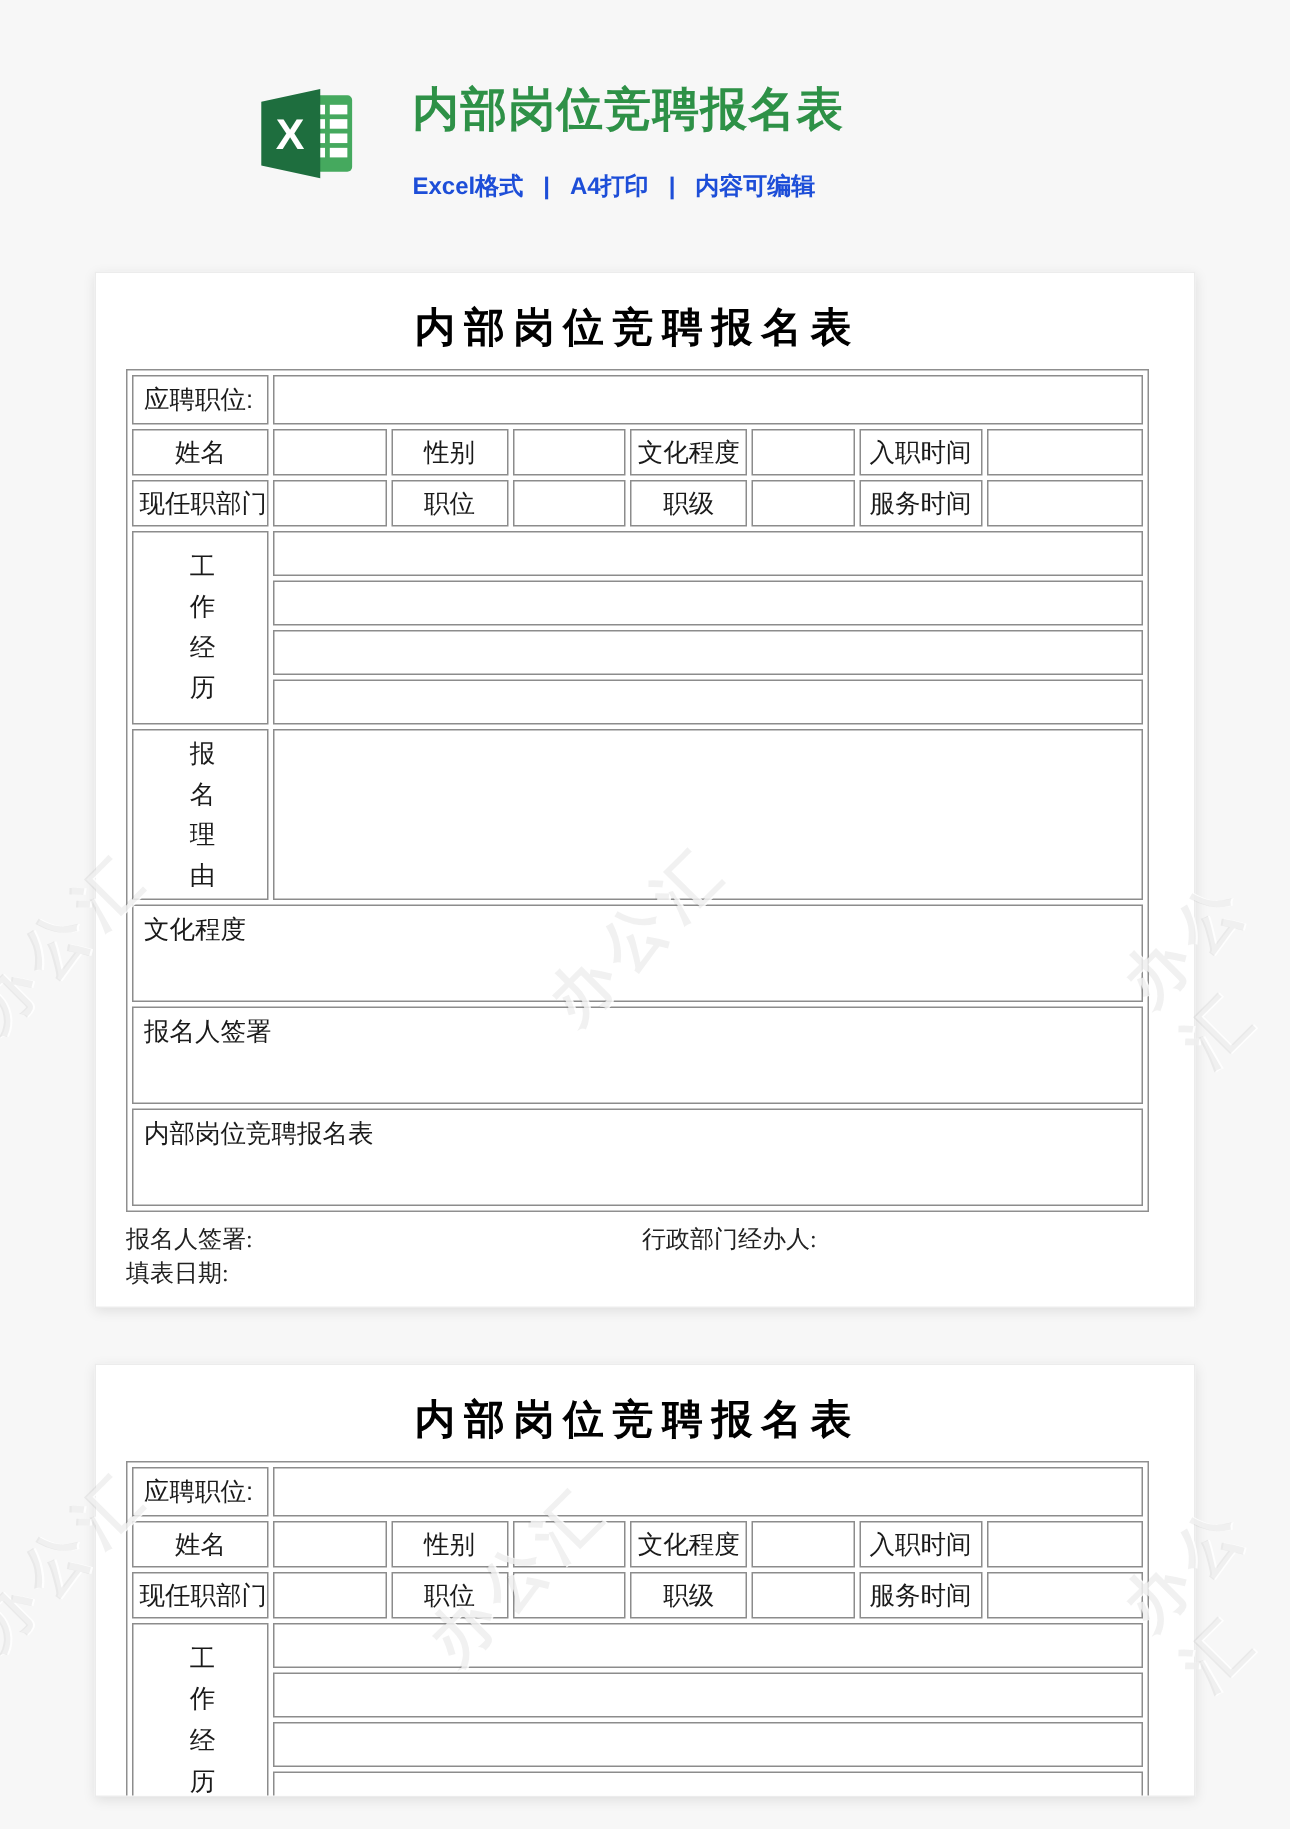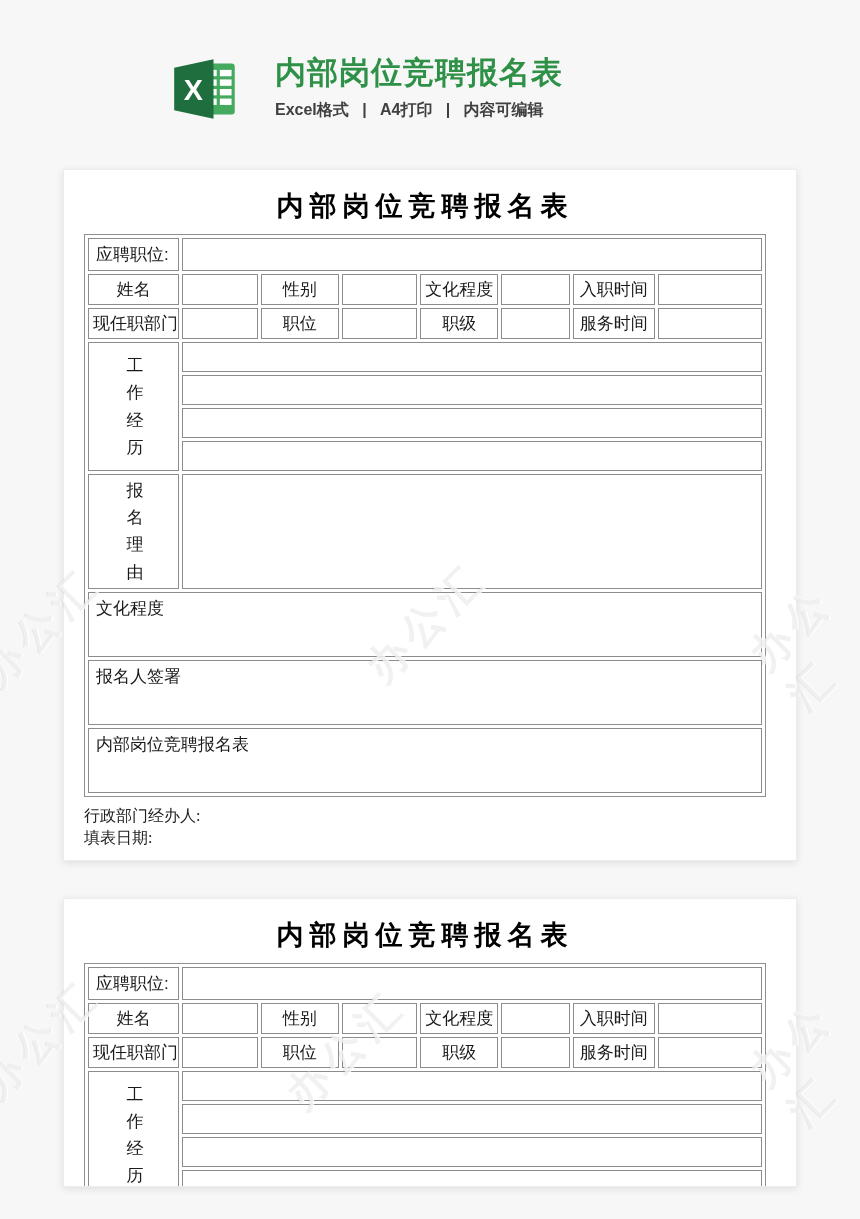--- a/index.html
+++ b/index.html
@@ -15,21 +15,21 @@
 
   
   .page-header { display:flex; align-items:flex-start; margin:55px 0 0 171px; }
   .excel-icon { width:68px; height:68px; flex:0 0 auto; }
   .header-text { margin-left:36px; }
   .header-title {
     font-size:31px; font-weight:bold; color:#2e9147;
     line-height:1.15; letter-spacing:1px;
   }
   .header-subtitle {
-    margin-top:9px; font-size:16px; font-weight:bold; color:#404040;
+    margin-top:23px; font-size:16px; font-weight:bold; color:#1d4ed8;
     white-space:pre;
   }
 
   
   .card {
     width:734px; margin-left:63px; background:#ffffff;
     border:1px solid #ececec; box-shadow:0 2px 8px rgba(0,0,0,0.10);
     padding:16px 30px 10px 20px; position:relative;
   }
   .card-1 { margin-top:46px; }
@@ -176,20 +176,21 @@
     <tr>
       <td colspan="8" class="opinion">报名人签署</td>
     </tr>
     <tr>
       <td colspan="8" class="opinion">内部岗位竞聘报名表</td>
     </tr>
   </tbody>
     </table>
   <div class="card-footer">
     <div class="footer-line1">
+      <span class="footer-sign">报名人签署:</span>
       <span>行政部门经办人:</span>
     </div>
     <div class="footer-line2">
       <span>填表日期:</span>
     </div>
   </div>
 </div>
 
 <div class="card card-2">
   <div class="form-title">内部岗位竞聘报名表</div>

